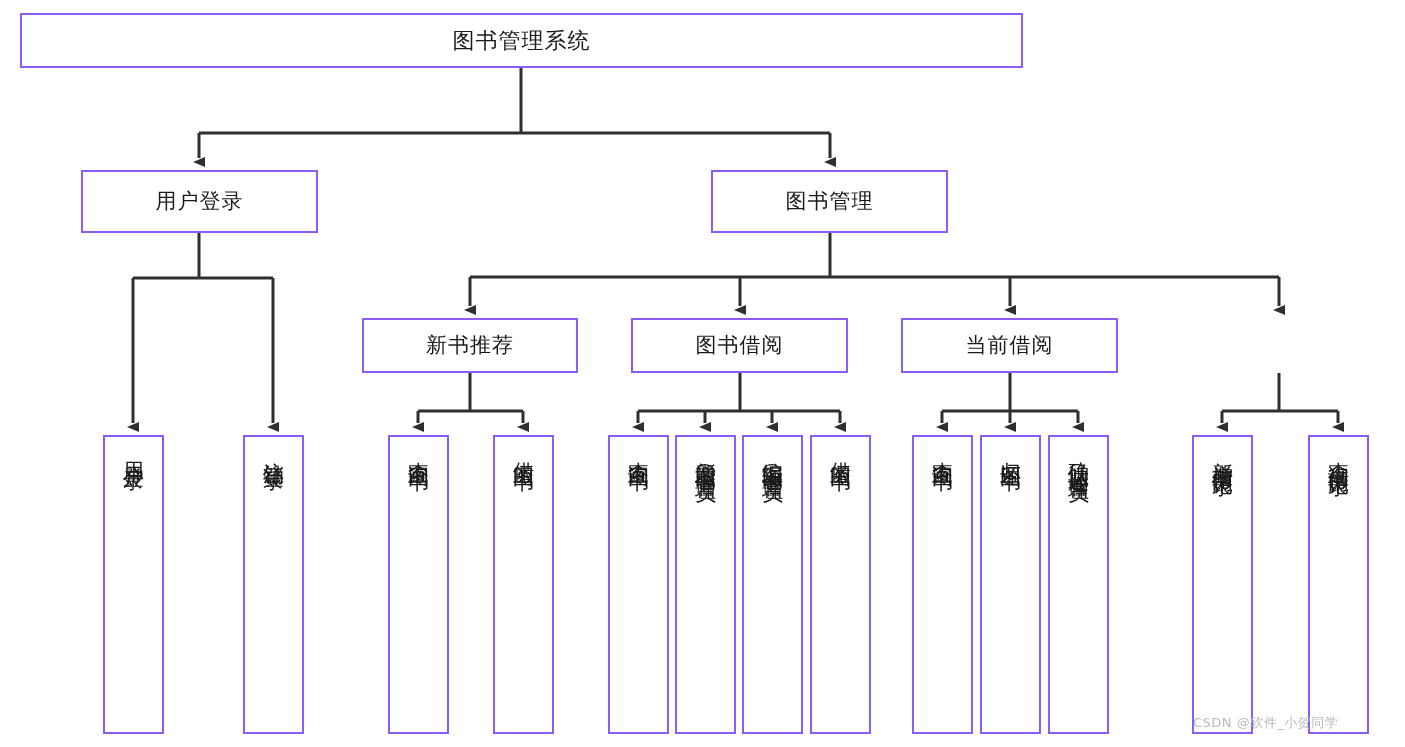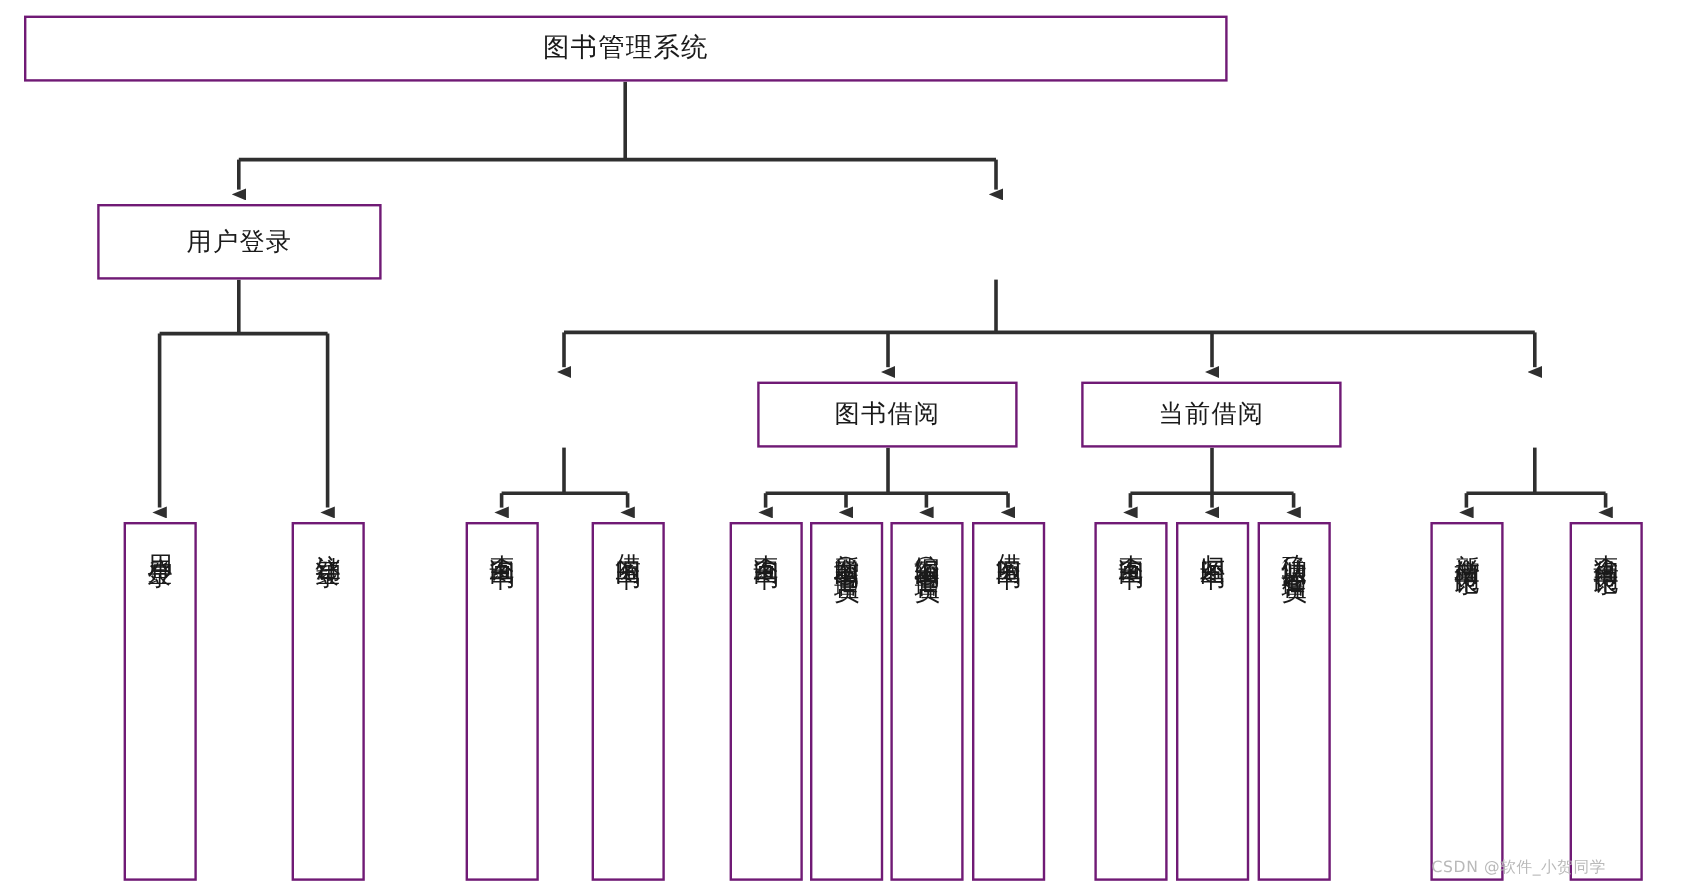--- a/index.html
+++ b/index.html
@@ -10,21 +10,21 @@
     font-family:"DejaVu Sans","Liberation Sans",sans-serif;
     overflow:hidden;
   }
   #stage{position:relative;width:1405px;height:747px;}
   #wires{position:absolute;left:0;top:0;width:1405px;height:747px;}
 
   .node{
     position:absolute;
     box-sizing:border-box;
     background:#ffffff;
-    border:2px solid #701a75;
+    border:2px solid #8b5cf6;
     display:flex;
     align-items:center;
     justify-content:center;
     color:#1a1a1a;
     z-index:2;
   }
   .node .lbl{
     display:block;
     text-align:center;
     line-height:1.18;
@@ -113,21 +113,27 @@
   </svg>
 
   <div class="node root h-node" style="left:20px;top:13px;width:1003px;height:55px;">
     <span class="lbl">图书管理系统</span>
   </div>
 
   <div class="node h-node" style="left:81px;top:170px;width:237px;height:63px;">
     <span class="lbl">用户登录</span>
   </div>
 
+  <div class="node h-node" style="left:711px;top:170px;width:237px;height:63px;">
+    <span class="lbl">图书管理</span>
+  </div>
 
+  <div class="node h-node" style="left:362px;top:318px;width:216px;height:55px;">
+    <span class="lbl">新书推荐</span>
+  </div>
 
   <div class="node h-node" style="left:631px;top:318px;width:217px;height:55px;">
     <span class="lbl">图书借阅</span>
   </div>
 
   <div class="node h-node" style="left:901px;top:318px;width:217px;height:55px;">
     <span class="lbl">当前借阅</span>
   </div>
 
 

